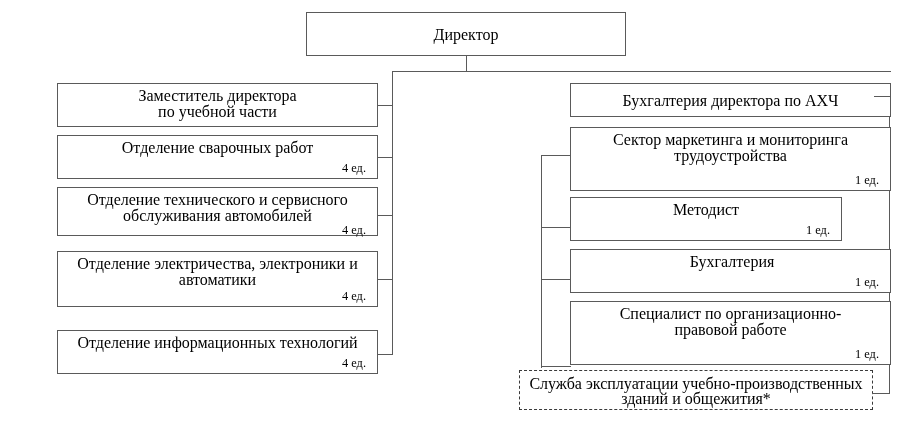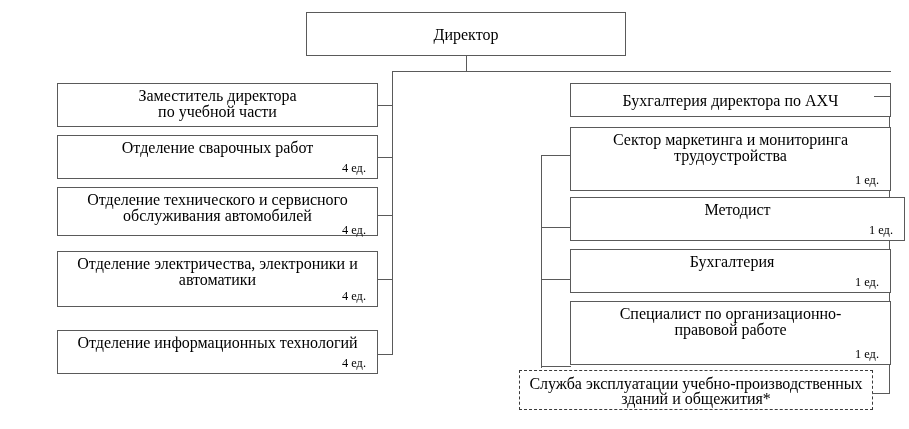--- a/index.html
+++ b/index.html
@@ -104,21 +104,21 @@
     <div class="title">Бухгалтерия директора по АХЧ</div>
   </div>
   <div class="line hline" style="left:874px;top:96px;width:16px;height:1.3px;"></div>
 
   <div class="box" style="left:570px;top:127px;width:321px;height:64px;align-items:center;">
     <div class="title">Сектор маркетинга и мониторинга<br>трудоустройства</div>
     <div class="units">1 ед.</div>
   </div>
   <div class="line hline" style="left:541px;top:155px;width:30px;height:1.3px;"></div>
 
-  <div class="box" style="left:570px;top:197px;width:335px;height:44px;">
+  <div class="box" style="left:570px;top:197px;width:272px;height:44px;">
     <div class="title">Методист</div>
     <div class="units">1 ед.</div>
   </div>
   <div class="line hline" style="left:541px;top:227px;width:30px;height:1.3px;"></div>
 
   <div class="box" style="left:570px;top:249px;width:321px;height:44px;padding-left:12px;">
     <div class="title">Бухгалтерия</div>
     <div class="units">1 ед.</div>
   </div>
   <div class="line hline" style="left:541px;top:279px;width:30px;height:1.3px;"></div>

